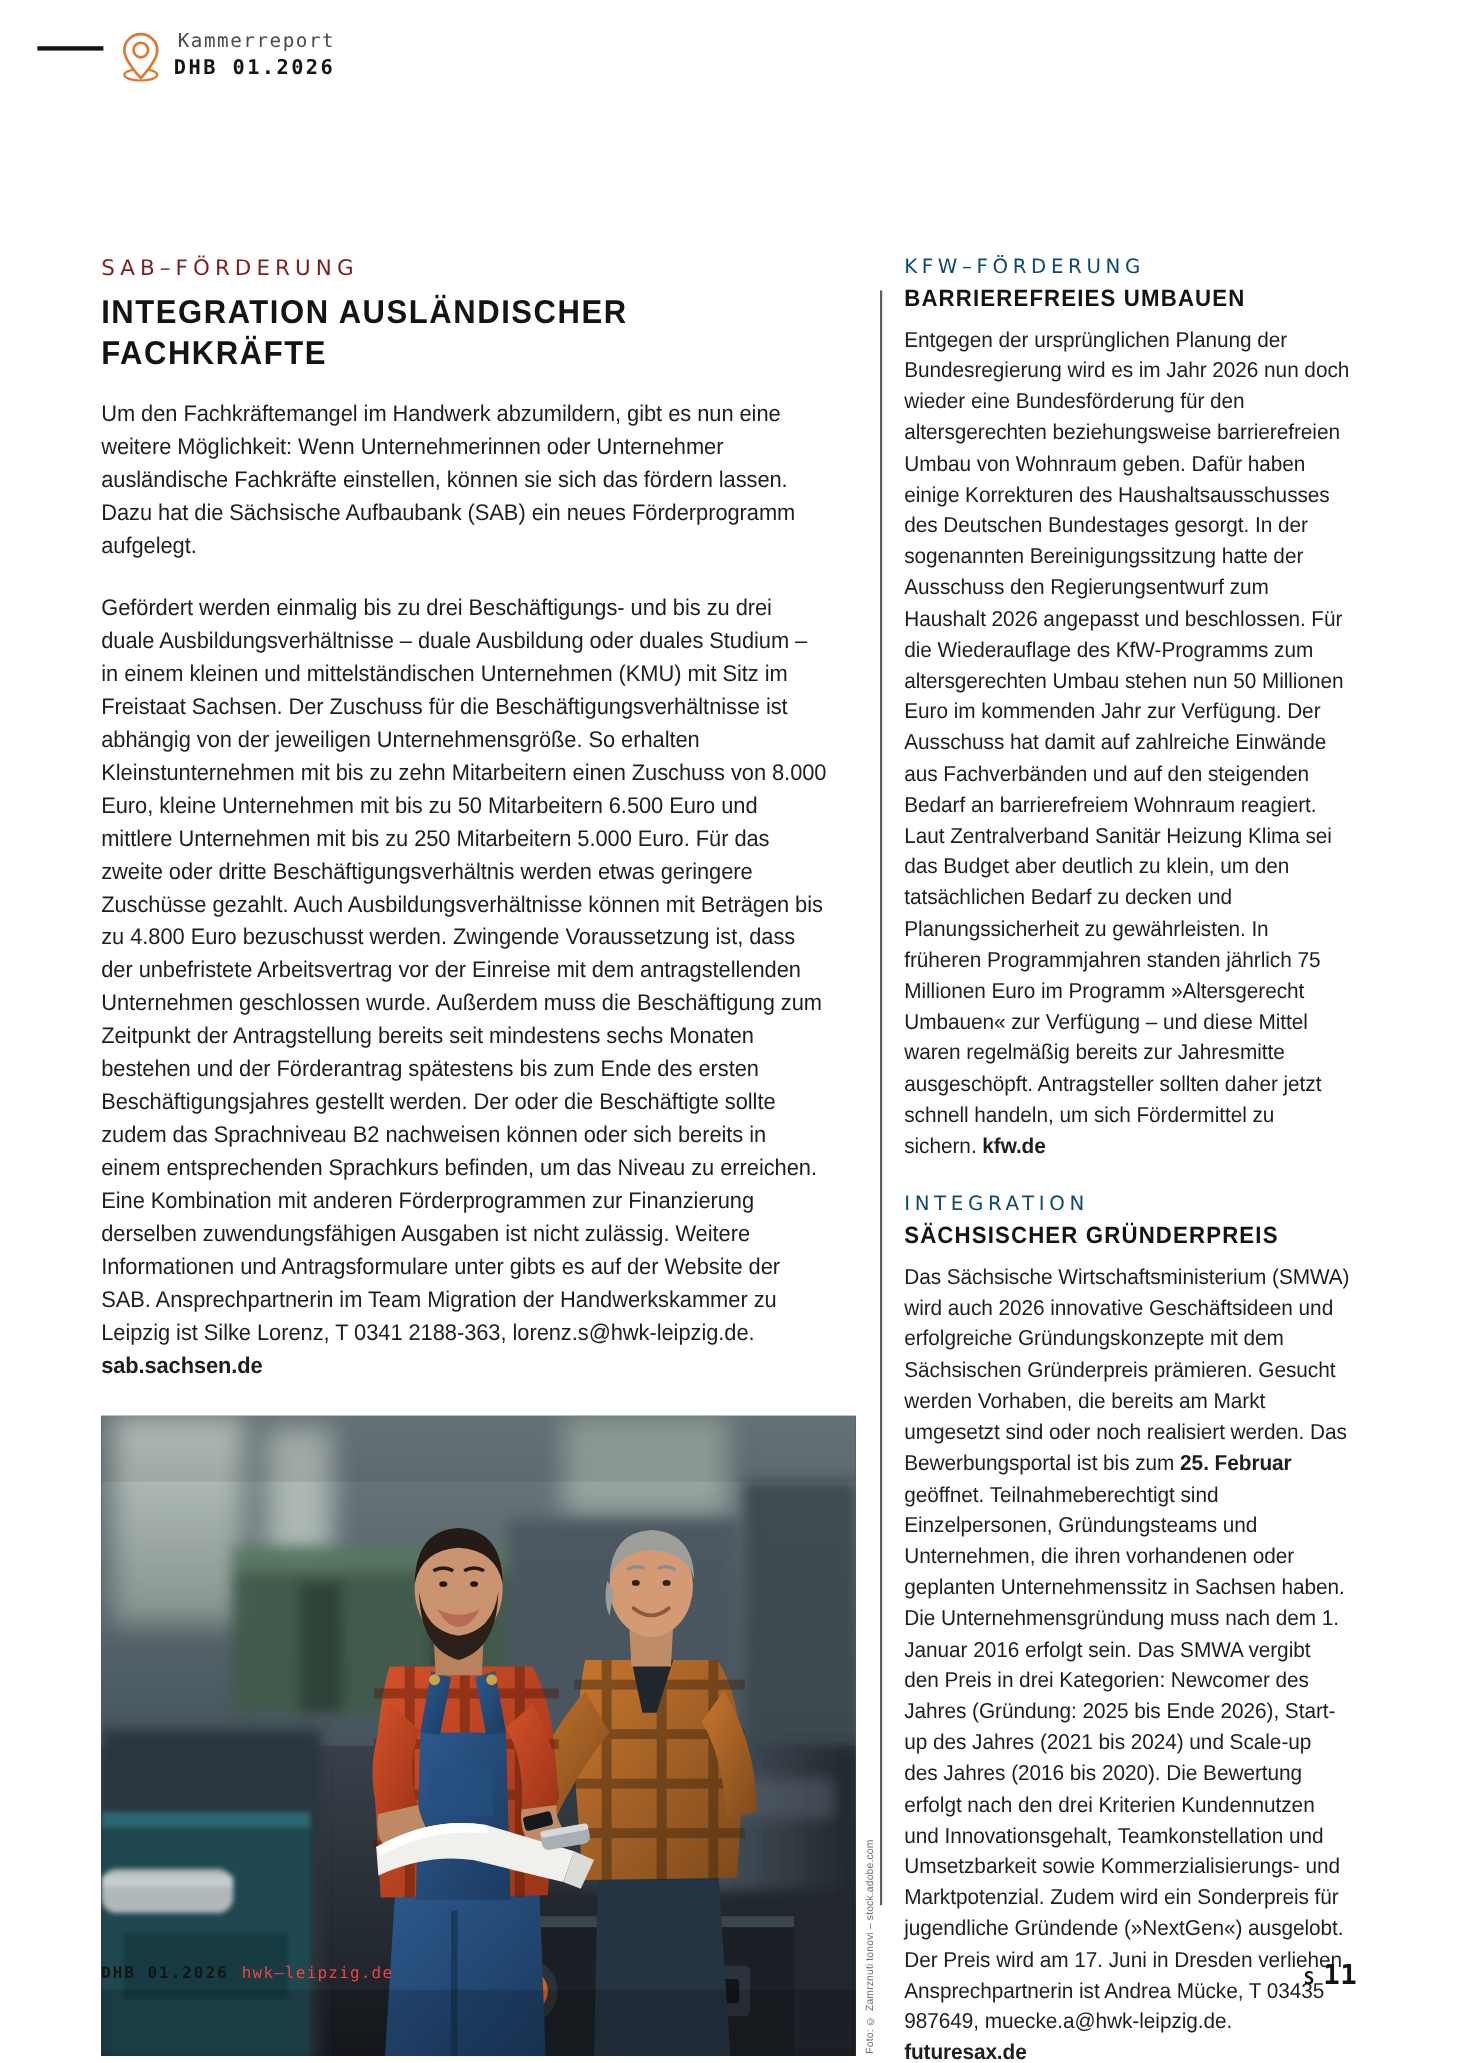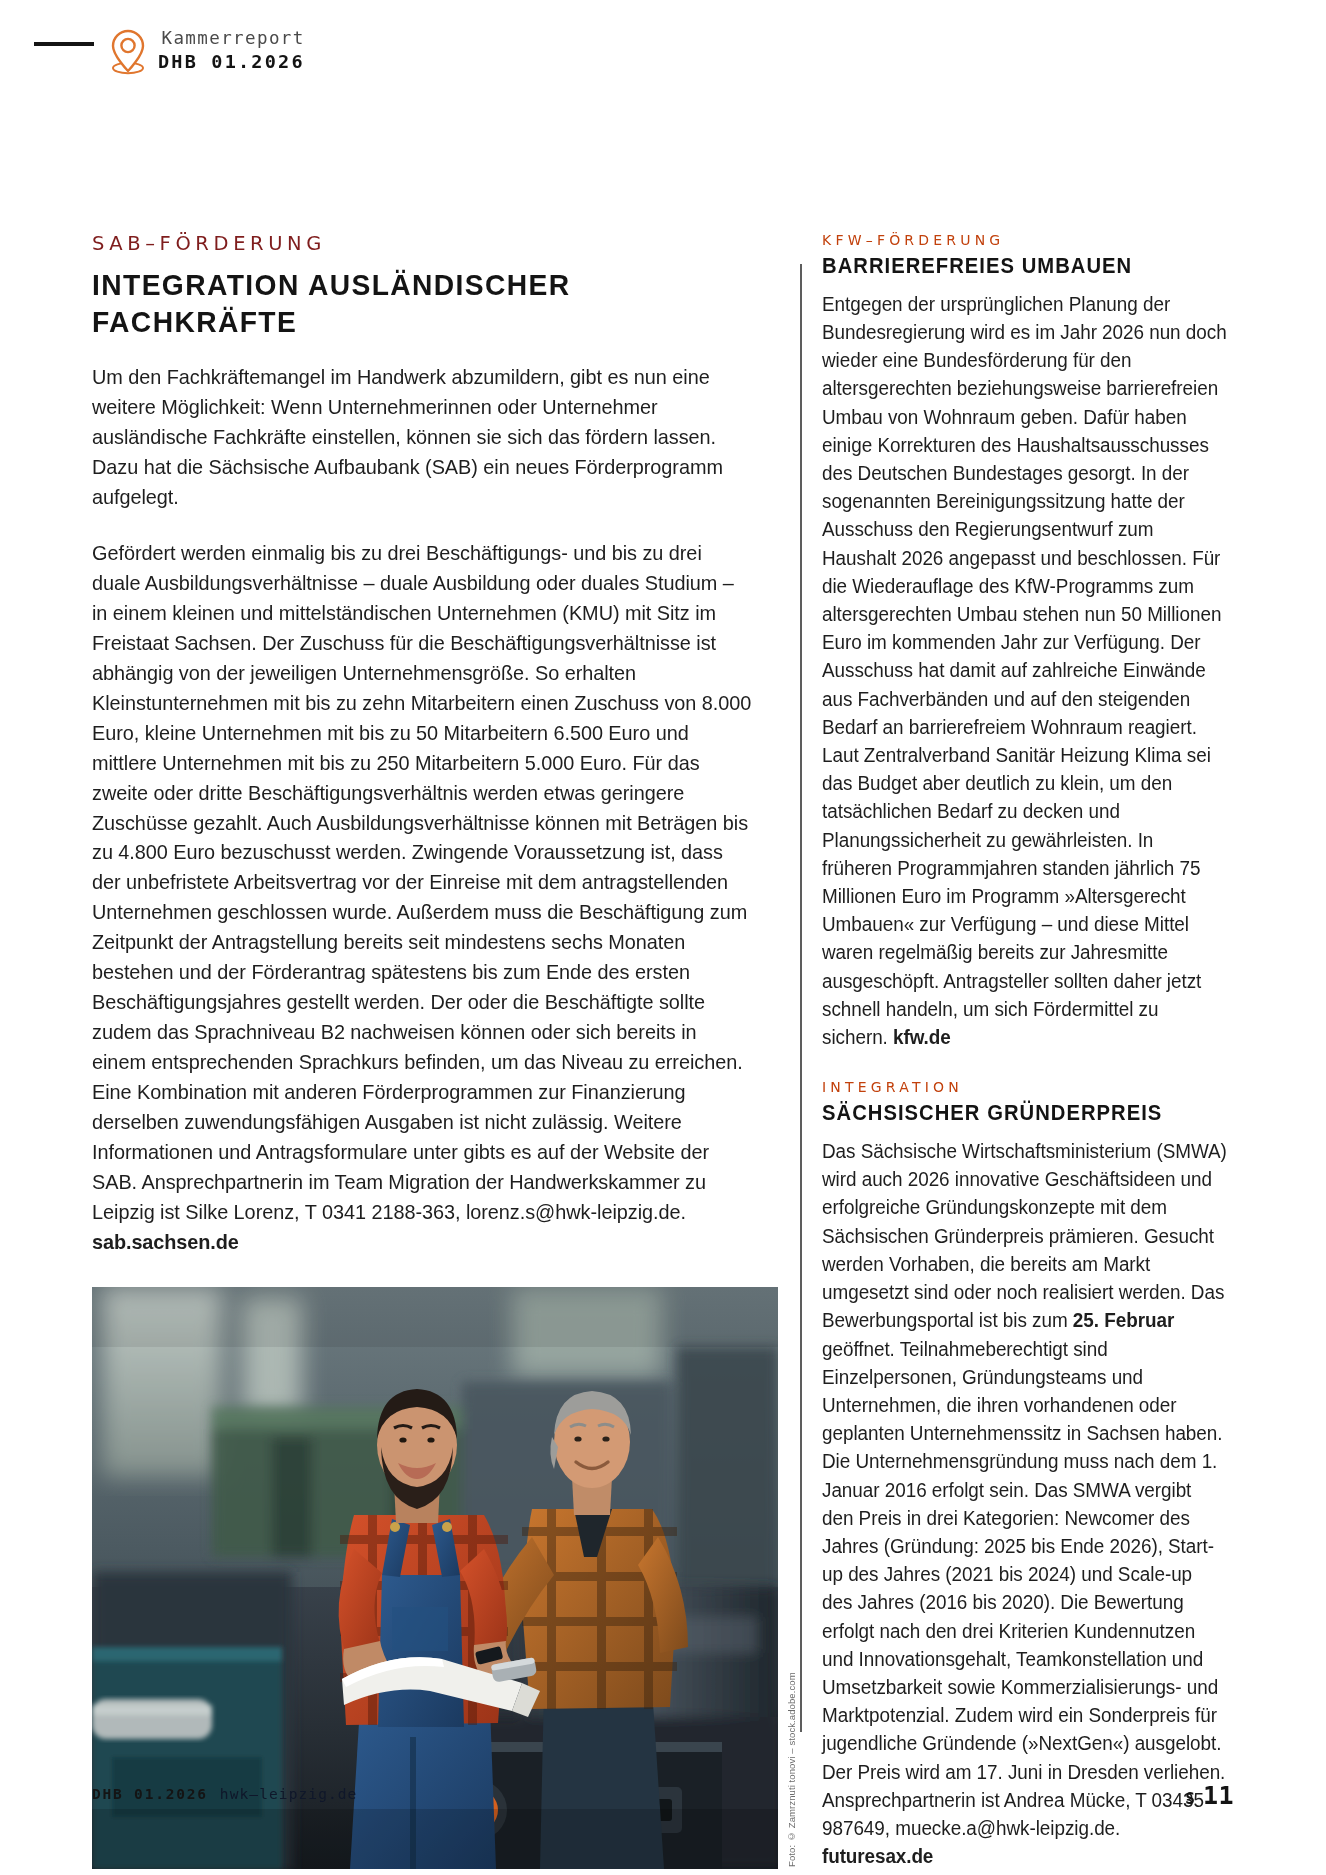--- a/index.html
+++ b/index.html
@@ -101,23 +101,23 @@
     font-family: "DejaVu Sans", sans-serif;
     font-size: 19.5px;
     letter-spacing: 4.6px;
     color: #7f1d1d;
     margin: 0 0 12px 0;
     font-weight: 400;
     white-space: nowrap;
   }
   .kicker-sm {
     font-family: "DejaVu Sans", sans-serif;
-    font-size: 14px;
+    font-size: 18px;
     letter-spacing: 4.2px;
-    color: #c2410c;
+    color: #0c4a6e;
     margin: 0 0 6px 0;
     font-weight: 400;
     white-space: nowrap;
   }
   .headline {
     font-family: "Liberation Sans Narrow", "Liberation Sans", sans-serif;
     font-size: 30px;
     font-weight: bold;
     letter-spacing: 1.5px;
     line-height: 1.22;
@@ -221,21 +221,21 @@
     font-family: "DejaVu Sans Mono", monospace;
     font-size: 14.5px;
     font-weight: bold;
     letter-spacing: 1.8px;
     color: #141414;
   }
   .footer-site {
     font-family: "DejaVu Sans Mono", monospace;
     font-size: 14.5px;
     letter-spacing: 1.1px;
-    color: #0f172a;
+    color: #ef4444;
     margin-left: 12px;
   }
   .footer-right {
     position: absolute;
     right: 92px;
     top: -4px;
     white-space: nowrap;
   }
   .footer-s {
     font-family: "DejaVu Sans Mono", monospace;

